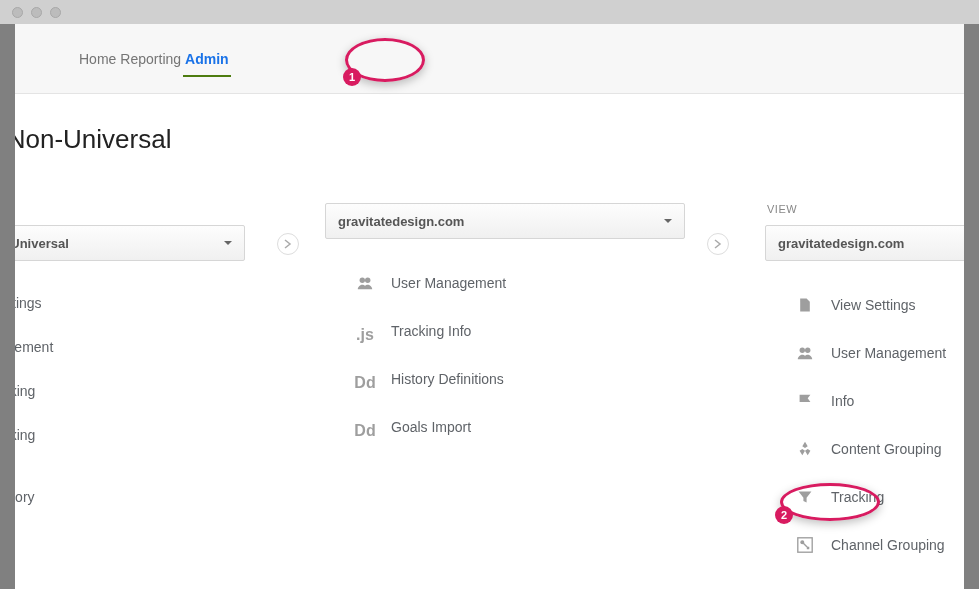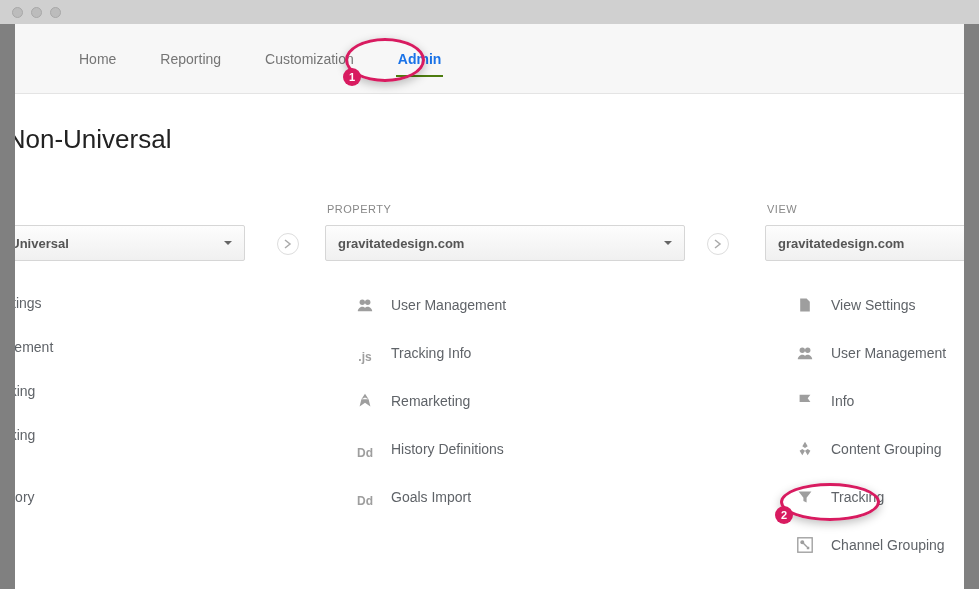--- a/index.html
+++ b/index.html
@@ -32,21 +32,20 @@
     background: #fff;
     overflow: hidden;
   }
   .topnav {
     height: 70px;
     background: #f7f7f7;
     border-bottom: 1px solid #e4e4e4;
     display: flex;
     align-items: center;
     padding-left: 62px;
-    gap: 40px;
     position: relative;
   }
   .topnav .tab {
     font-size: 14px;
     color: #757575;
     cursor: pointer;
     padding: 8px 2px;
   }
   .topnav .tab.active {
     color: #1a73e8;
@@ -144,40 +143,39 @@
     position: absolute;
     top: 30px;
     width: 22px; height: 22px;
     border: 1px solid #ddd; border-radius: 50%;
     background: #fff;
     display: flex; align-items: center; justify-content: center;
     color: #aaa;
   }
   .arrow-between svg { width: 10px; height: 10px; }
   .dd-txt {
-    font-size: 12px; font-weight: bold; color: #9e9e9e;
+    font-size: 16px; font-weight: bold; color: #9e9e9e;
     font-family: Arial, sans-serif;
     margin-top: 7px;
   }
 </style>
 </head>
 <body>
 
 <div class="window-chrome">
   <div class="window-dot"></div>
   <div class="window-dot"></div>
   <div class="window-dot"></div>
 </div>
 
 <div class="app">
 
   <div class="topnav">
     <div class="tab">Home</div>
     <div class="tab">Reporting</div>
-    <div class="tab">Customization</div>
     <div class="tab active">Admin</div>
 
     <div class="annot-oval" style="left:330px; top:14px; width:80px; height:44px;"></div>
     <div class="annot-badge" style="left:328px; top:44px;">1</div>
   </div>
 
   <div class="page-title">e Non-Universal</div>
 
   <div class="columns">
 
@@ -206,21 +204,20 @@
       </div>
     </div>
 
     <div class="arrow-between" style="left:262px;">
       <svg viewBox="0 0 10 10">
           <path d="M2 1 L7 5 L2 9" fill="none" stroke="#aaa" stroke-width="1.5"></path>
         </svg>
     </div>
 
     <div class="col col-property">
-      <div class="col-label">PROPERTY</div>
       <div class="selector">
         <span>gravitatedesign.com</span>
         <span class="caret"></span>
       </div>
       <div class="menu">
         <div class="menu-item">
           <span class="ico">
             <svg viewBox="0 0 20 20" width="18" height="18" fill="#9e9e9e">
                 <circle cx="7" cy="7" r="3"></circle>
                 <circle cx="13" cy="7" r="3"></circle>
@@ -230,28 +227,20 @@
           <span>User Management</span>
         </div>
         <div class="menu-item">
           <span class="ico">
               <span class="dd-txt">.js</span>
             </span>
           <span>Tracking Info</span>
         </div>
         <div class="menu-item">
           <span class="ico">
-            <svg viewBox="0 0 20 20" width="18" height="18" fill="#9e9e9e">
-                <path d="M10 2 L6 8 L10 6 L14 8 Z M6 8 L4 16 L10 12 L16 16 L14 8"></path>
-              </svg>
-          </span>
-          <span>Remarketing</span>
-        </div>
-        <div class="menu-item">
-          <span class="ico">
               <span class="dd-txt">Dd</span>
             </span>
           <span>History Definitions</span>
         </div>
         <div class="menu-item">
           <span class="ico">
               <span class="dd-txt">Dd</span>
             </span>
           <span>Goals Import</span>
         </div>

